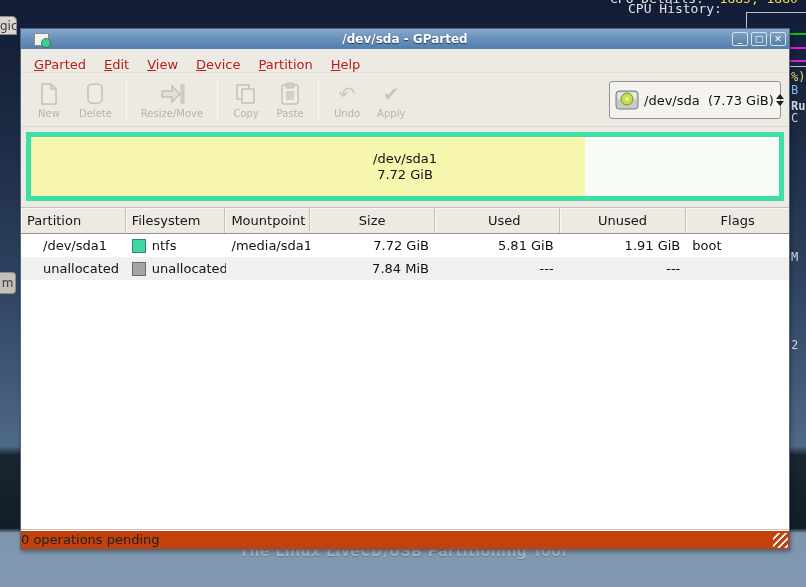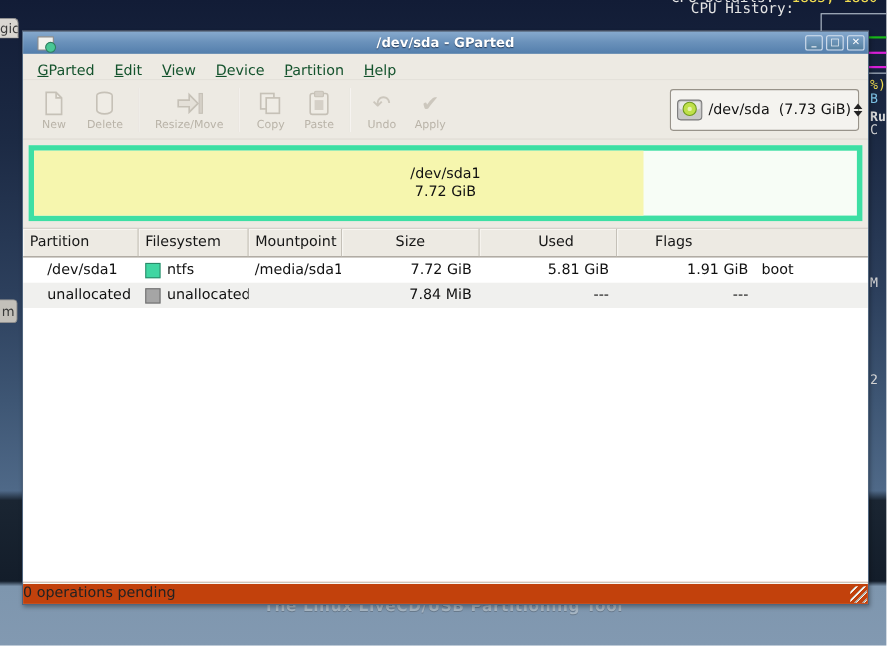--- a/index.html
+++ b/index.html
@@ -48,21 +48,21 @@
     background:linear-gradient(180deg,#86a9cd 0%,#6b92bb 45%,#537eac 100%);
     display:flex; align-items:center; padding:0 11px; }
   .win-icon { width:15px; height:13px; position:relative; margin-left:2px; background:#f2f2ee; border:1px solid #8a8a8a; border-radius:1px; }
   .win-icon::after { content:""; position:absolute; right:-3px; bottom:-3px; width:8px; height:8px; border-radius:50%; background:#49c795; border:1px solid #2e7e60; }
   .title-text { position:absolute; left:0; right:0; text-align:center; color:#fff; font-weight:bold; font-size:12px; text-shadow:0 1px 1px rgba(20,40,70,.8); }
   .tb-buttons { position:absolute; right:3px; top:3px; display:flex; gap:3px; }
   .tb-btn { width:16px; height:14px; border:1px solid #d7e2ef; border-radius:2px;
     background:linear-gradient(180deg,#7ba1c7,#56809f); color:#fff; font-size:9px; line-height:12px; text-align:center; font-weight:bold; }
 
   .menubar { position:absolute; left:0; top:20px; width:100%; height:24px; background:#edeae3; display:flex; align-items:center; padding-left:4px; border-bottom:1px solid #e2dfd7; }
-  .menu-item { padding:8px 9px; color:#14532d; font-size:13px;margin-top:8px; }
+  .menu-item { padding:8px 9px; color:#b91c1c; font-size:13px;margin-top:8px; }
   .menu-item u { text-decoration:underline; }
 
   .toolbar { position:absolute; left:0; top:44px; width:100%; height:54px; background:#edeae3; display:flex; align-items:center; padding-left:6px; border-bottom:1px solid #dbd7cf; }
   .tool-btn { display:flex; flex-direction:column; align-items:center; justify-content:center; padding:2px 8px; min-width:44px; }
   .tool-btn .ticon { height:26px; display:flex; align-items:center; justify-content:center; color:#ccc7bd; }
   .tool-btn .tlabel { font-size:10px; color:#b9b3a8; margin-top:1px; white-space:nowrap; }
   .tsep { width:1px; height:40px; background:#cfcbc2; border-right:1px solid #faf8f4; margin:0 6px; }
   .glyph-icon { font-size:20px; line-height:20px; color:#ccc7bd; }
 
   .device-combo { position:absolute; right:8px; top:8px; width:172px; height:38px;
@@ -234,20 +234,21 @@
       </div>
     </div>
 
     <div class="table-area">
       <div class="thead">
         <div class="th col0">Partition</div>
         <div class="th col1">Filesystem</div>
         <div class="th col2">Mountpoint</div>
         <div class="th col3 hc">Size</div>
         <div class="th col4 hc">Used</div>
+        <div class="th col5 hc">Unused</div>
         <div class="th col6 hc">Flags</div>
       </div>
 
       <div class="trow">
         <div class="cell col0 indent">/dev/sda1</div>
         <div class="cell col1">
           <span class="fsq" style="background: rgb(64, 214, 162);"></span>
           <span>ntfs</span>
         </div>
         <div class="cell col2">/media/sda1</div>

